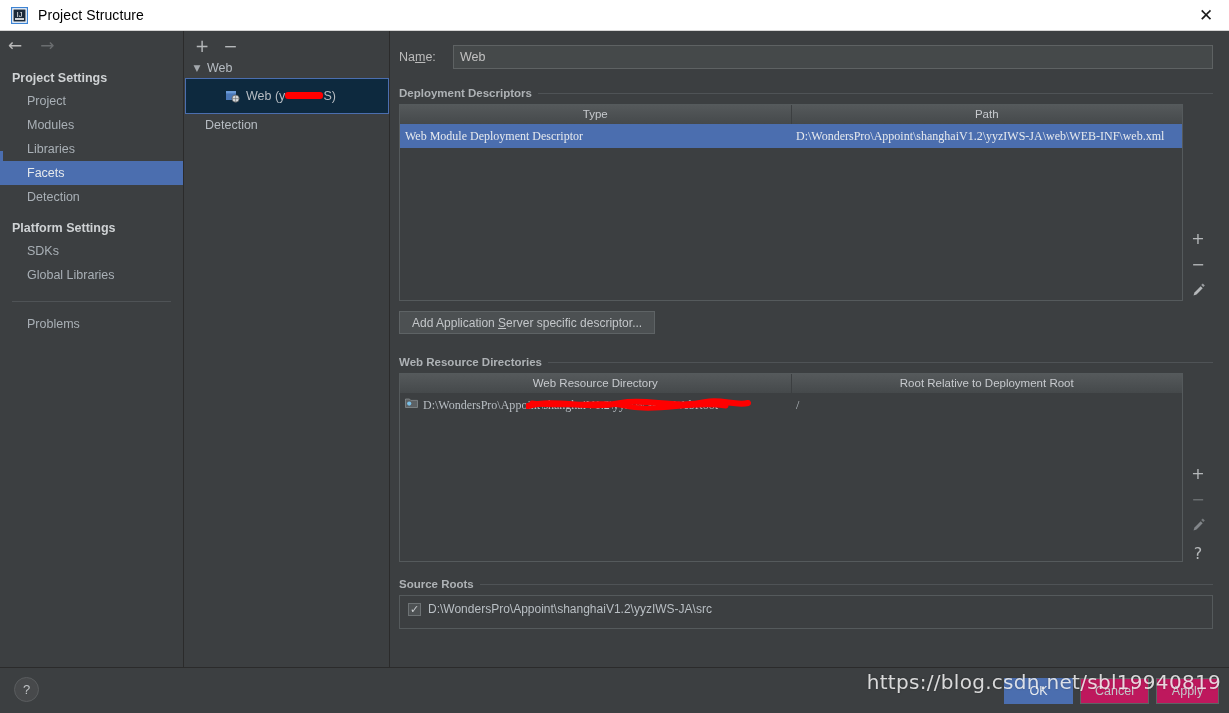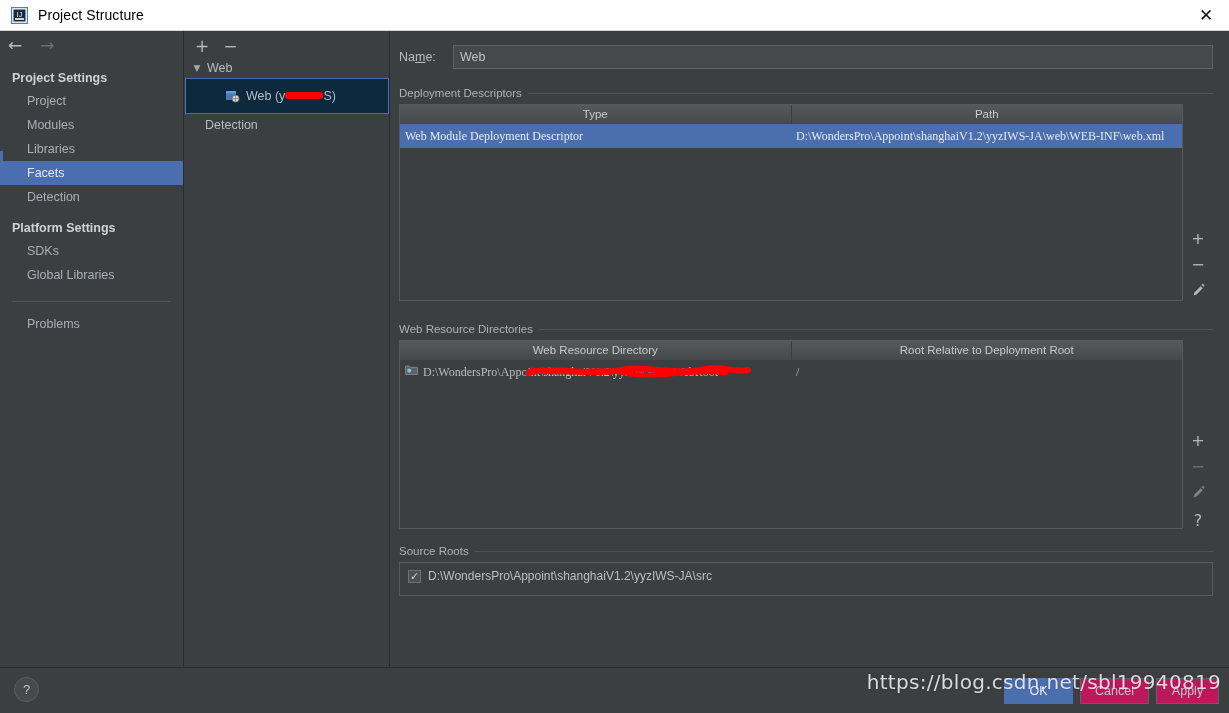--- a/index.html
+++ b/index.html
@@ -108,21 +108,21 @@
     flex: 1; height: 24px; background: #45494a; border: 1px solid #5e6263;
     color: #c2c2c2; font-size: 12.5px; padding: 0 6px;
     font-family: "Liberation Sans", sans-serif;
   }
 
   .section { position: relative; margin: 0 16px 0 8px; }
   .section-title-row {
     display: flex; align-items: center; gap: 6px; margin-bottom: 5px;
   }
   .section-title {
-    font-size: 11.5px; color: #aeb2b5; white-space: nowrap;
+    font-size: 11.5px; color: #aeb2b5; white-space: nowrap; font-weight: bold;
   }
   .section-line { flex: 1; height: 1px; background: #4f5356; }
 
   .tablewrap {
     display: flex; align-items: flex-end;
   }
   .table {
     flex: 1; border: 1px solid #555a5c; background: #3c3f41;
     display: flex; flex-direction: column;
   }
@@ -304,20 +304,21 @@
         <span class="sb">−</span>
         <span class="sb">
           <svg width="15" height="15" viewBox="0 0 15 15">
               <path d="M2.5 12.5 l1-3 6.2-6.2 2 2 -6.2 6.2z" fill="#b5b8ba"></path>
               <path d="M10.2 2 l1.6-1.4 2 2 -1.5 1.5z" fill="#9a9da0"></path>
             </svg>
         </span>
       </div>
     </div>
 
+    <button class="addbtn"><span>Add Application </span><u>S</u><span>erver specific descriptor...</span></button>
   </div>
 
   <div class="section" style="margin-top:22px;">
     <div class="section-title-row">
       <span class="section-title">Web Resource Directories</span>
       <span class="section-line"></span>
     </div>
 
     <div class="tablewrap">
       <div class="table" style="height:189px;">

